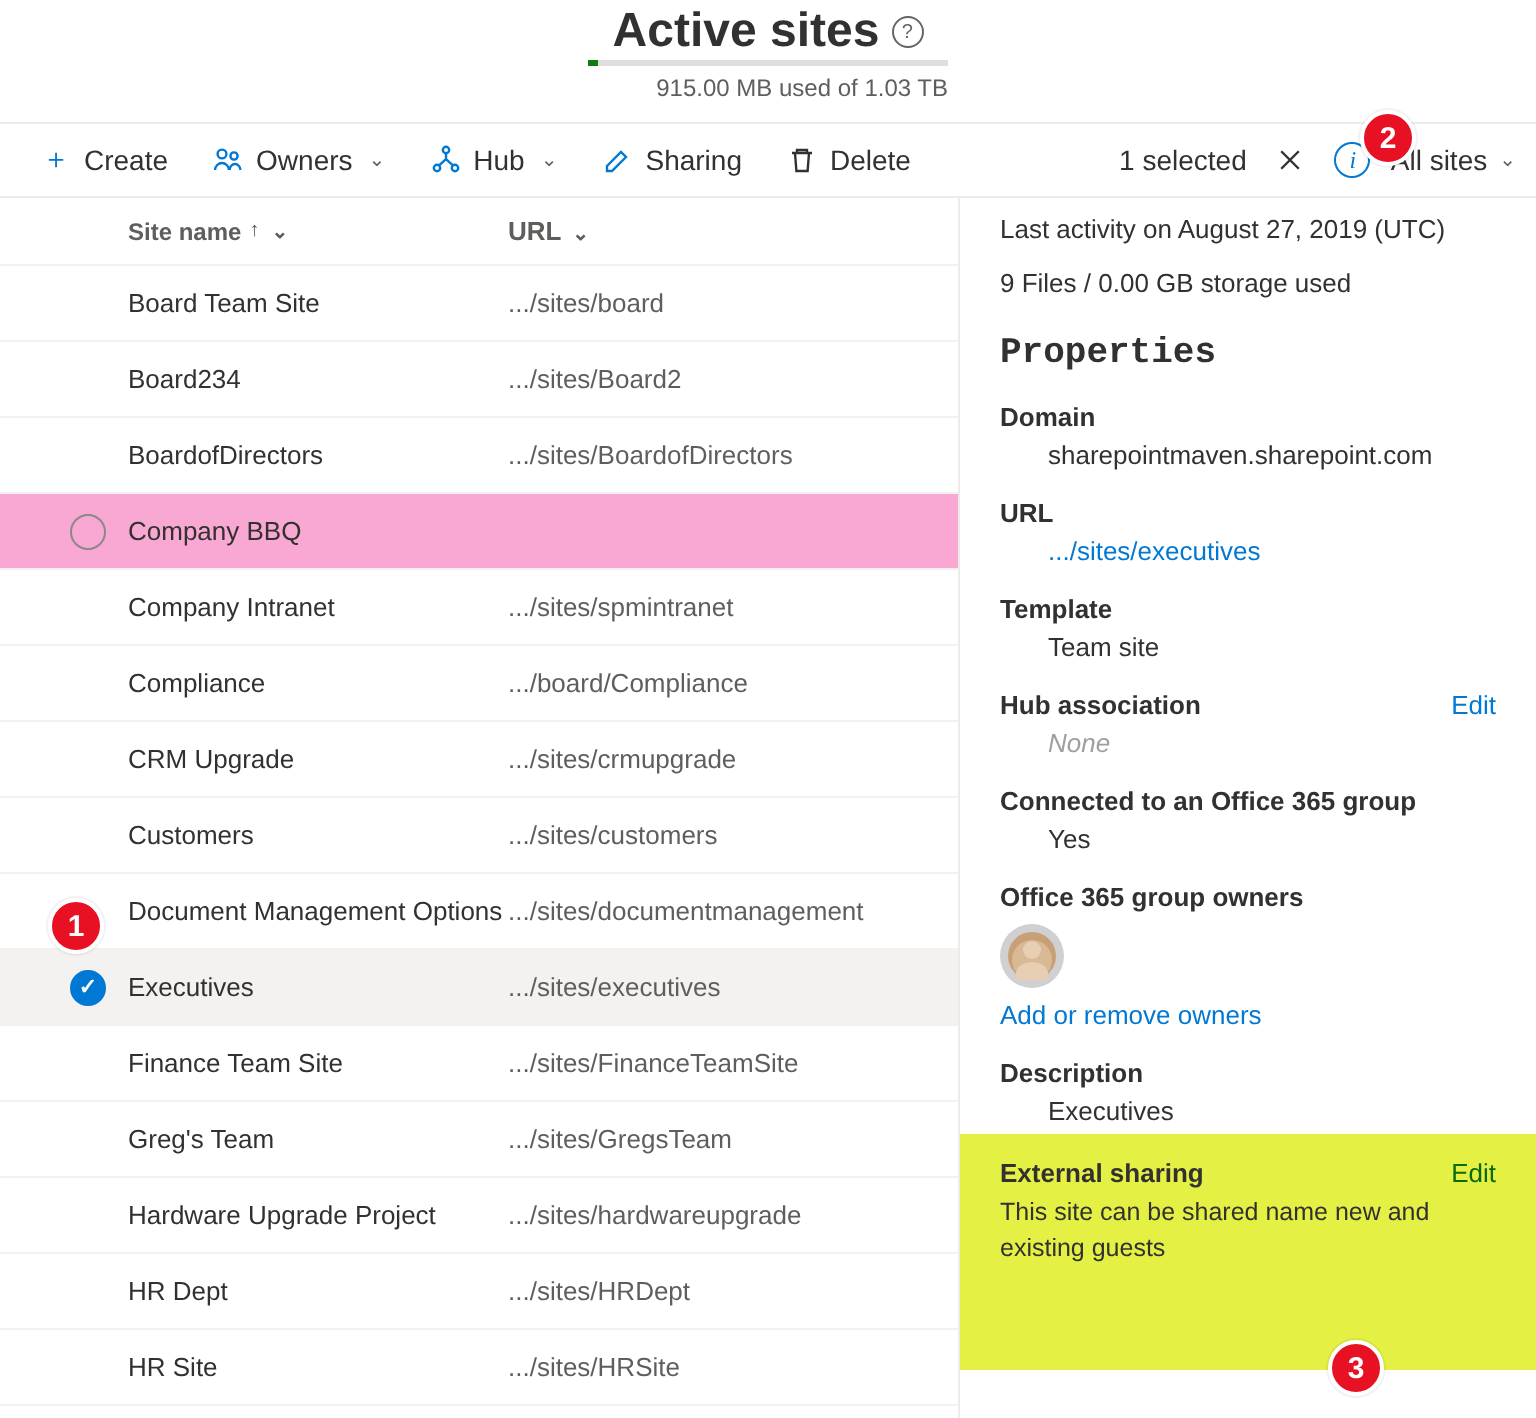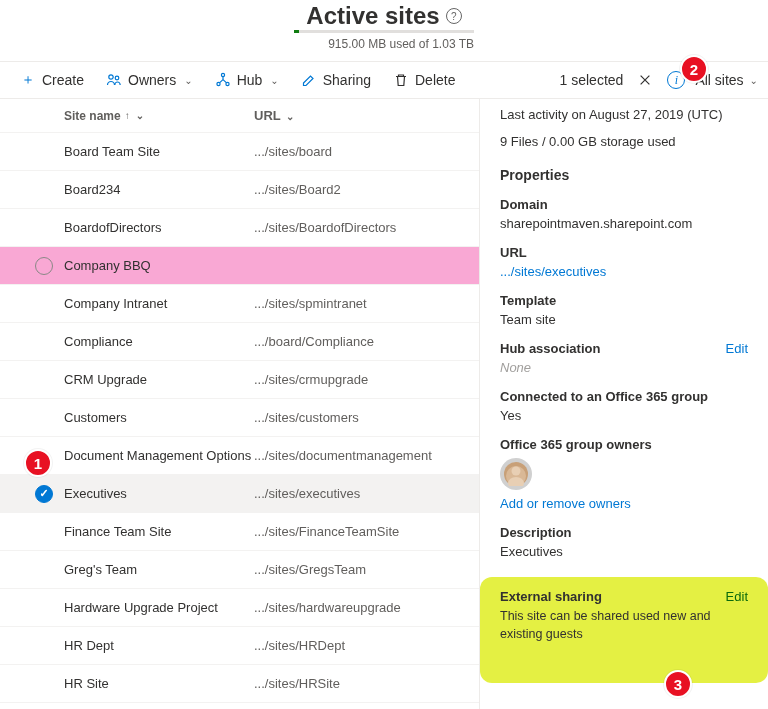--- a/index.html
+++ b/index.html
@@ -97,39 +97,38 @@
   .radio.checked::after {
     content: "✓"; color: #fff; font-size: 11px; font-weight: bold;
   }
   .sort-arrow { font-size: 10px; }
 
   .details-pane {
     flex: 1; padding: 8px 20px 0 20px; overflow-y: auto;
     font-size: 13px; position: relative;
   }
   .meta-line { color: #323130; margin-bottom: 12px; }
-  .section-title { font-size: 14px; font-weight: 600; margin: 18px 0 14px 0; }
+  .section-title { font-size: 18px; font-weight: 600; margin: 18px 0 14px 0; font-family: Liberation Mono, monospace; }
   .prop-label { font-weight: 600; margin-top: 14px; margin-bottom: 4px; display: flex; justify-content: space-between; align-items: center; }
-  .prop-val { color: #323130; }
+  .prop-val { color: #323130; margin-left: 24px; }
   .prop-val.muted { color: #a19f9d; font-style: italic; }
   .link { color: #0078d4; cursor: pointer; }
   .edit-link { color: #0078d4; font-weight: 400; font-size: 13px; cursor: pointer; }
   .avatar {
     width: 32px; height: 32px; border-radius: 50%; background: #d0d0d0;
     margin: 6px 0; display: flex; align-items: center; justify-content: center;
     overflow: hidden;
   }
   .avatar svg { width:24px; height:24px; }
 
   .ext-sharing {
     background: #e7f23a; background: #e6f140;
     background: #e5f03e;
-    margin: 18px -20px 0 -20px; padding: 12px 20px 40px 20px;
+    margin: 4px -20px 0 -20px; padding: 12px 20px 52px 20px;
     position: relative;
-    border-radius: 12px;
   }
   .ext-sharing .prop-label { margin-top: 0; }
   .ext-text { font-size: 12.5px; line-height: 1.4; }
 
   .badge {
     position: absolute; width: 28px; height: 28px; border-radius: 50%;
     background: #e81123; color: #fff; font-weight: 700;
     display: flex; align-items: center; justify-content: center;
     border: 2px solid #fff; font-size: 15px; z-index: 50;
     box-shadow: 0 0 0 1px rgba(0,0,0,.05);
@@ -386,20 +385,20 @@
     <div class="prop-label">
         <span>Description</span>
       </div>
     <div class="prop-val">Executives</div>
 
     <div class="ext-sharing">
       <div class="prop-label">
         <span>External sharing</span>
         <span class="edit-link" style="color:#0b6a0b">Edit</span>
       </div>
-      <div class="ext-text">This site can be shared used new and existing guests</div>
+      <div class="ext-text">This site can be shared name new and existing guests</div>
     </div>
   </div>
 </div>
 
 <div class="badge" style="left:24px; top:449px;">1</div>
 <div class="badge" style="left:680px; top:55px;">2</div>
 <div class="badge" style="left:664px; top:670px;">3</div>
 
 </body></html>

